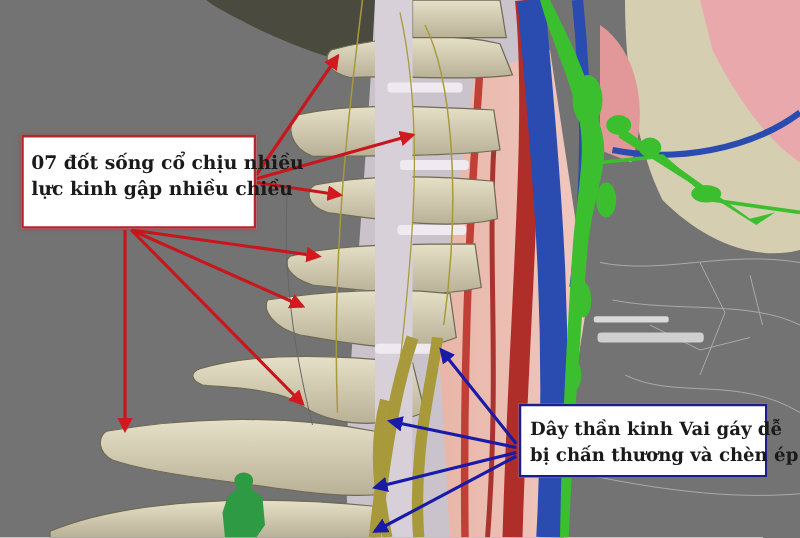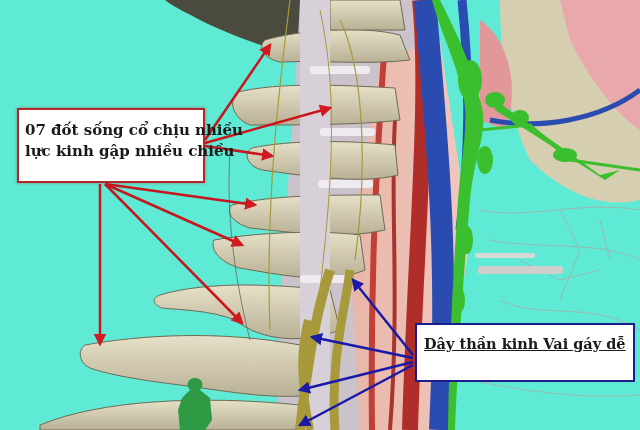--- a/index.html
+++ b/index.html
@@ -1,25 +1,25 @@
 <!DOCTYPE html>
 <html><head>
 <meta charset="utf-8">
 <style>
   html, body { margin: 0; padding: 0; background: #ffffff; }
-  .canvas { position: relative; width: 640px; height: 430px; overflow: hidden; background: #5eead4; }
+  .canvas { position: relative; width: 640px; height: 430px; overflow: hidden; background: #737373; }
   .art { position: absolute; left: 0; top: 0; width: 640px; height: 430px; }
   .label-box {
     position: absolute; background: #ffffff;
     font-family: "DejaVu Serif", "Liberation Serif", serif;
     font-weight: bold; color: #1a1a1a; font-size: 15px; line-height: 21px;
     box-sizing: border-box; padding: 10px 6px 0 6px;
   }
   .label-red { left: 17px; top: 108px; width: 188px; height: 75px; border: 2px solid #b3262b; box-shadow: 0 0 3px rgba(179,38,43,0.5); }
-  .label-blue { left: 415px; top: 323px; width: 220px; height: 59px; border: 2px solid #1c1c8c; padding: 8px 16px 0 7px; font-size: 14.5px; line-height: 21px; text-decoration: underline; }
+  .label-blue { left: 415px; top: 323px; width: 199px; height: 59px; border: 2px solid #1c1c8c; padding: 8px 16px 0 7px; font-size: 14.5px; line-height: 21px; }
   .label-line { display: block; white-space: nowrap; }
 </style>
 </head>
 <body>
 
 <div class="canvas">
   <svg class="art" viewBox="0 0 640 430" xmlns="http://www.w3.org/2000/svg">
     <defs>
       <marker id="redHead" viewBox="0 0 10 10" refX="8" refY="5" markerWidth="5" markerHeight="5" orient="auto-start-reverse">
         <path d="M0,0 L10,5 L0,10 z" fill="#d01a1f"></path>
@@ -132,14 +132,15 @@
     </g>
   </svg>
 
   <div class="label-box label-red">
     <span class="label-line">07 đốt sống cổ chịu nhiều</span>
     <span class="label-line">lực kinh gập nhiều chiều</span>
   </div>
 
   <div class="label-box label-blue">
     <span class="label-line">Dây thần kinh Vai gáy dễ</span>
+    <span class="label-line">bị chấn thương và chèn ép</span>
   </div>
 </div>
 
 </body></html>

